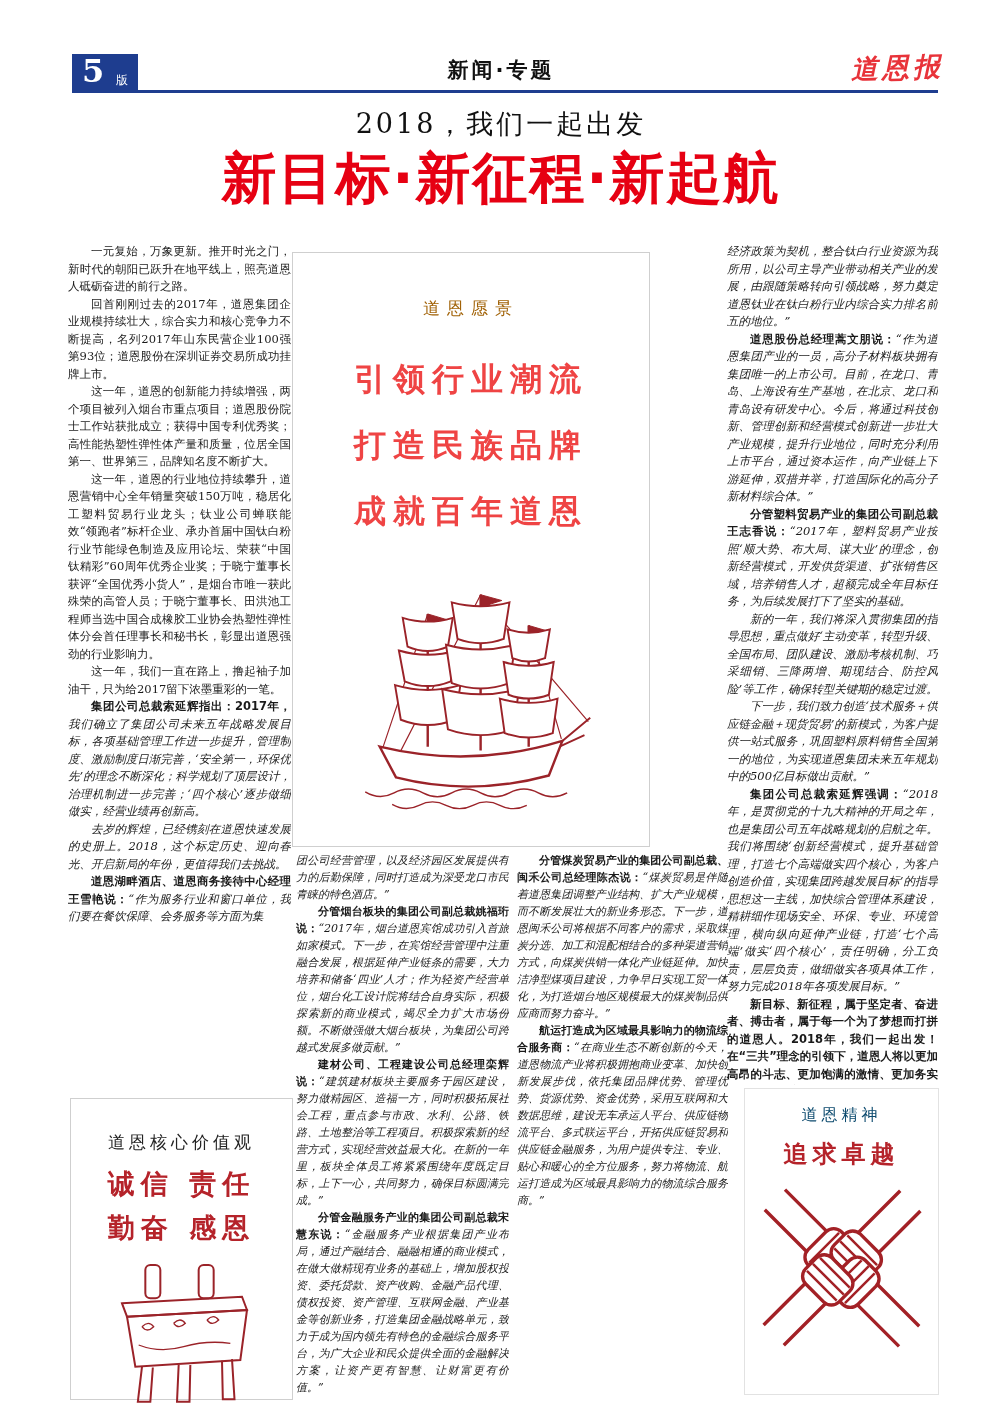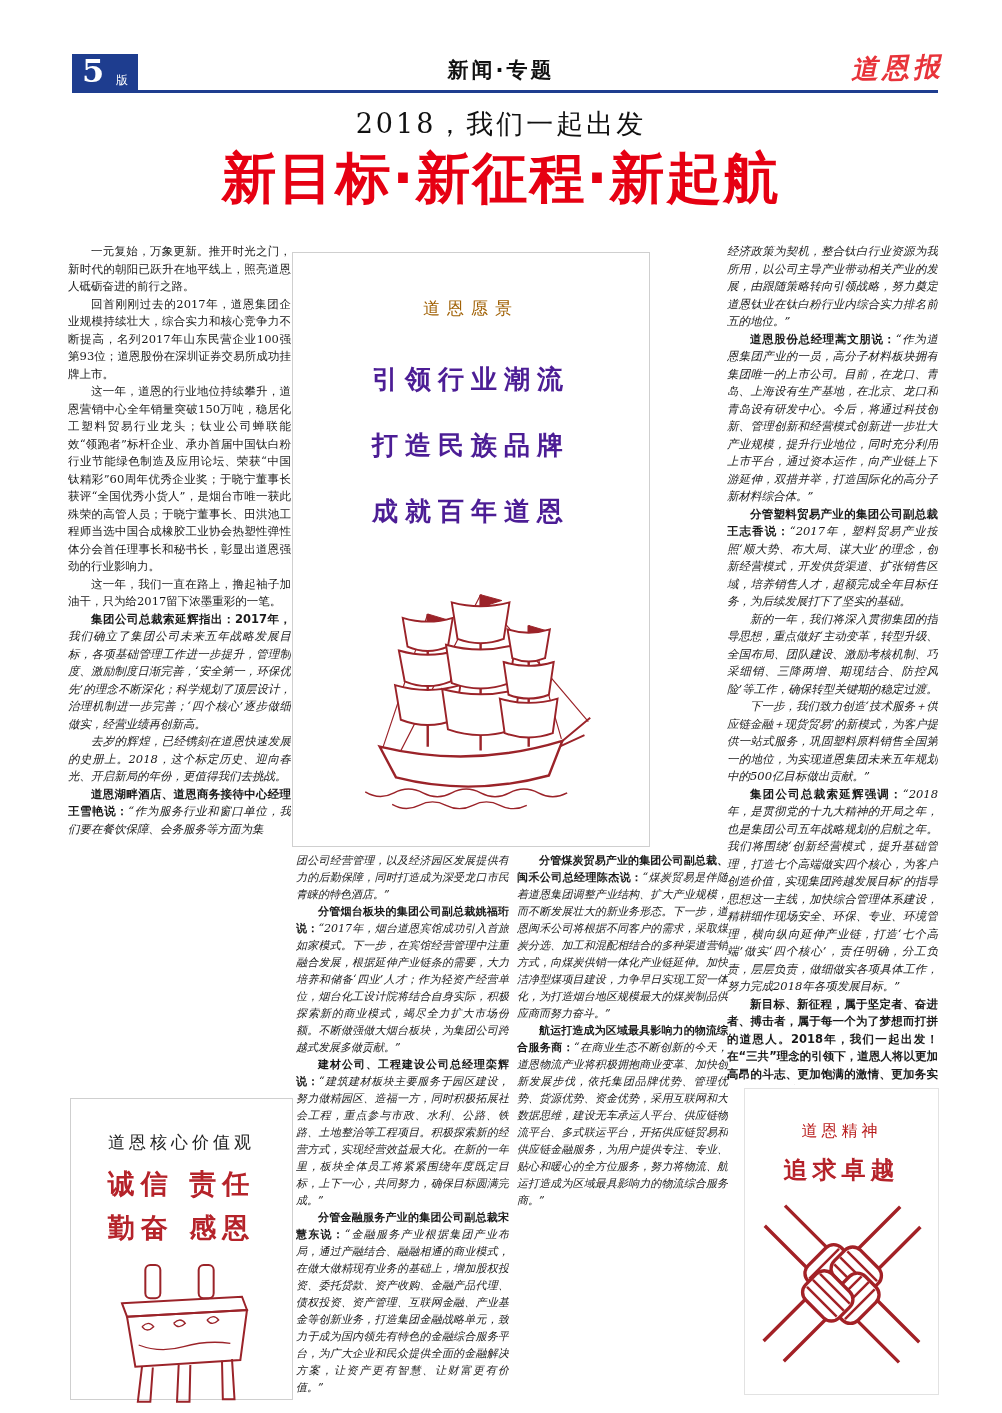--- a/index.html
+++ b/index.html
@@ -27,29 +27,29 @@
   .para{margin:0;text-indent:2em;}
   .para.noindent{text-indent:0;}
   .para .lead{font-family:"DejaVu Sans","Liberation Sans",sans-serif;font-weight:700;font-style:normal;}
   .para.quote .body{font-style:italic;}
   .para.bold{font-family:"DejaVu Sans","Liberation Sans",sans-serif;font-weight:700;}
   
   .fbox{position:absolute;border:1px solid #cfcfcf;background:#fff;text-align:center;}
   #vision-box{left:292px;top:252px;width:356px;height:593px;}
   .vision-label{margin-top:44px;font-size:17px;letter-spacing:7px;color:#a16207;
         font-family:"DejaVu Sans","Liberation Sans",sans-serif;}
-  .vision-slogan{margin-top:26px;font-size:26px;line-height:66px;font-weight:700;color:#4c1d95;
+  .vision-slogan{margin-top:26px;font-size:32px;line-height:66px;font-weight:700;color:#ef4444;
         letter-spacing:7px;font-family:"DejaVu Sans","Liberation Sans",sans-serif;}
   #values-box{left:70px;top:1098px;width:221px;height:300px;}
   .values-label{margin-top:32px;font-size:17px;letter-spacing:4px;color:#222;
         font-family:"DejaVu Sans","Liberation Sans",sans-serif;}
   .values-slogan{margin-top:8px;font-size:27px;line-height:44px;font-weight:700;color:#b5232a;
         letter-spacing:6px;font-family:"DejaVu Sans","Liberation Sans",sans-serif;}
   #spirit-box{left:744px;top:1088px;width:193px;height:305px;border-color:#e2e2e2;}
-  .spirit-label{margin-top:32px;font-size:16px;letter-spacing:4px;color:#b91c1c;
+  .spirit-label{margin-top:16px;font-size:16px;letter-spacing:4px;color:#0c4a6e;
         font-family:"DejaVu Sans","Liberation Sans",sans-serif;}
   .spirit-slogan{margin-top:8px;font-size:24px;line-height:40px;font-weight:700;color:#b5232a;
         letter-spacing:5px;font-family:"DejaVu Sans","Liberation Sans",sans-serif;}
   .illus{display:block;margin:10px auto 0 auto;}
 </style>
 </head>
 <body>
 
 <div id="page">
 
@@ -60,20 +60,21 @@
   <div class="section-title">新闻·专题</div>
   <div class="masthead">道恩报</div>
   <div class="header-rule"></div>
 
   <div class="kicker">2018，我们一起出发</div>
   <div class="headline">新目标·新征程·新起航</div>
 
   <div id="col1" class="col">
       <p class="para plain"><span class="body">一元复始，万象更新。推开时光之门，新时代的朝阳已跃升在地平线上，照亮道恩人砥砺奋进的前行之路。</span></p>
       <p class="para plain"><span class="body">回首刚刚过去的2017年，道恩集团企业规模持续壮大，综合实力和核心竞争力不断提高，名列2017年山东民营企业100强第93位；道恩股份在深圳证券交易所成功挂牌上市。</span></p>
+      <p class="para plain"><span class="body">这一年，道恩的创新能力持续增强，两个项目被列入烟台市重点项目；道恩股份院士工作站获批成立；获得中国专利优秀奖；高性能热塑性弹性体产量和质量，位居全国第一、世界第三，品牌知名度不断扩大。</span></p>
       <p class="para plain"><span class="body">这一年，道恩的行业地位持续攀升，道恩营销中心全年销量突破150万吨，稳居化工塑料贸易行业龙头；钛业公司蝉联能效“领跑者”标杆企业、承办首届中国钛白粉行业节能绿色制造及应用论坛、荣获“中国钛精彩”60周年优秀企业奖；于晓宁董事长获评“全国优秀小货人”，是烟台市唯一获此殊荣的高管人员；于晓宁董事长、田洪池工程师当选中国合成橡胶工业协会热塑性弹性体分会首任理事长和秘书长，彰显出道恩强劲的行业影响力。</span></p>
       <p class="para plain"><span class="body">这一年，我们一直在路上，撸起袖子加油干，只为给2017留下浓墨重彩的一笔。</span></p>
       <p class="para quote"><b class="lead">集团公司总裁索延辉指出：2017年，</b><span class="body">我们确立了集团公司未来五年战略发展目标，各项基础管理工作进一步提升，管理制度、激励制度日渐完善，‘安全第一，环保优先’的理念不断深化；科学规划了顶层设计，治理机制进一步完善；‘四个核心’逐步做细做实，经营业绩再创新高。</span></p>
       <p class="para quote"><span class="body">去岁的辉煌，已经镌刻在道恩快速发展的史册上。2018，这个标定历史、迎向春光、开启新局的年份，更值得我们去挑战。</span></p>
       <p class="para quote"><b class="lead">道恩湖畔酒店、道恩商务接待中心经理王雪艳说：</b><span class="body">“作为服务行业和窗口单位，我们要在餐饮保障、会务服务等方面为集</span></p>
     </div>
   <div id="col2" class="col">
       <p class="para quote noindent"><span class="body">团公司经营管理，以及经济园区发展提供有力的后勤保障，同时打造成为深受龙口市民青睐的特色酒店。”</span></p>
       <p class="para quote"><b class="lead">分管烟台板块的集团公司副总裁姚福珩说：</b><span class="body">“2017年，烟台道恩宾馆成功引入首旅如家模式。下一步，在宾馆经营管理中注重融合发展，根据延伸产业链条的需要，大力培养和储备‘四业’人才；作为轻资产经营单位，烟台化工设计院将结合自身实际，积极探索新的商业模式，竭尽全力扩大市场份额。不断做强做大烟台板块，为集团公司跨越式发展多做贡献。”</span></p>
       <p class="para quote"><b class="lead">建材公司、工程建设公司总经理栾辉说：</b><span class="body">“建筑建材板块主要服务于园区建设，努力做精园区、造福一方，同时积极拓展社会工程，重点参与市政、水利、公路、铁路、土地整治等工程项目。积极探索新的经营方式，实现经营效益最大化。在新的一年里，板块全体员工将紧紧围绕年度既定目标，上下一心，共同努力，确保目标圆满完成。”</span></p>

